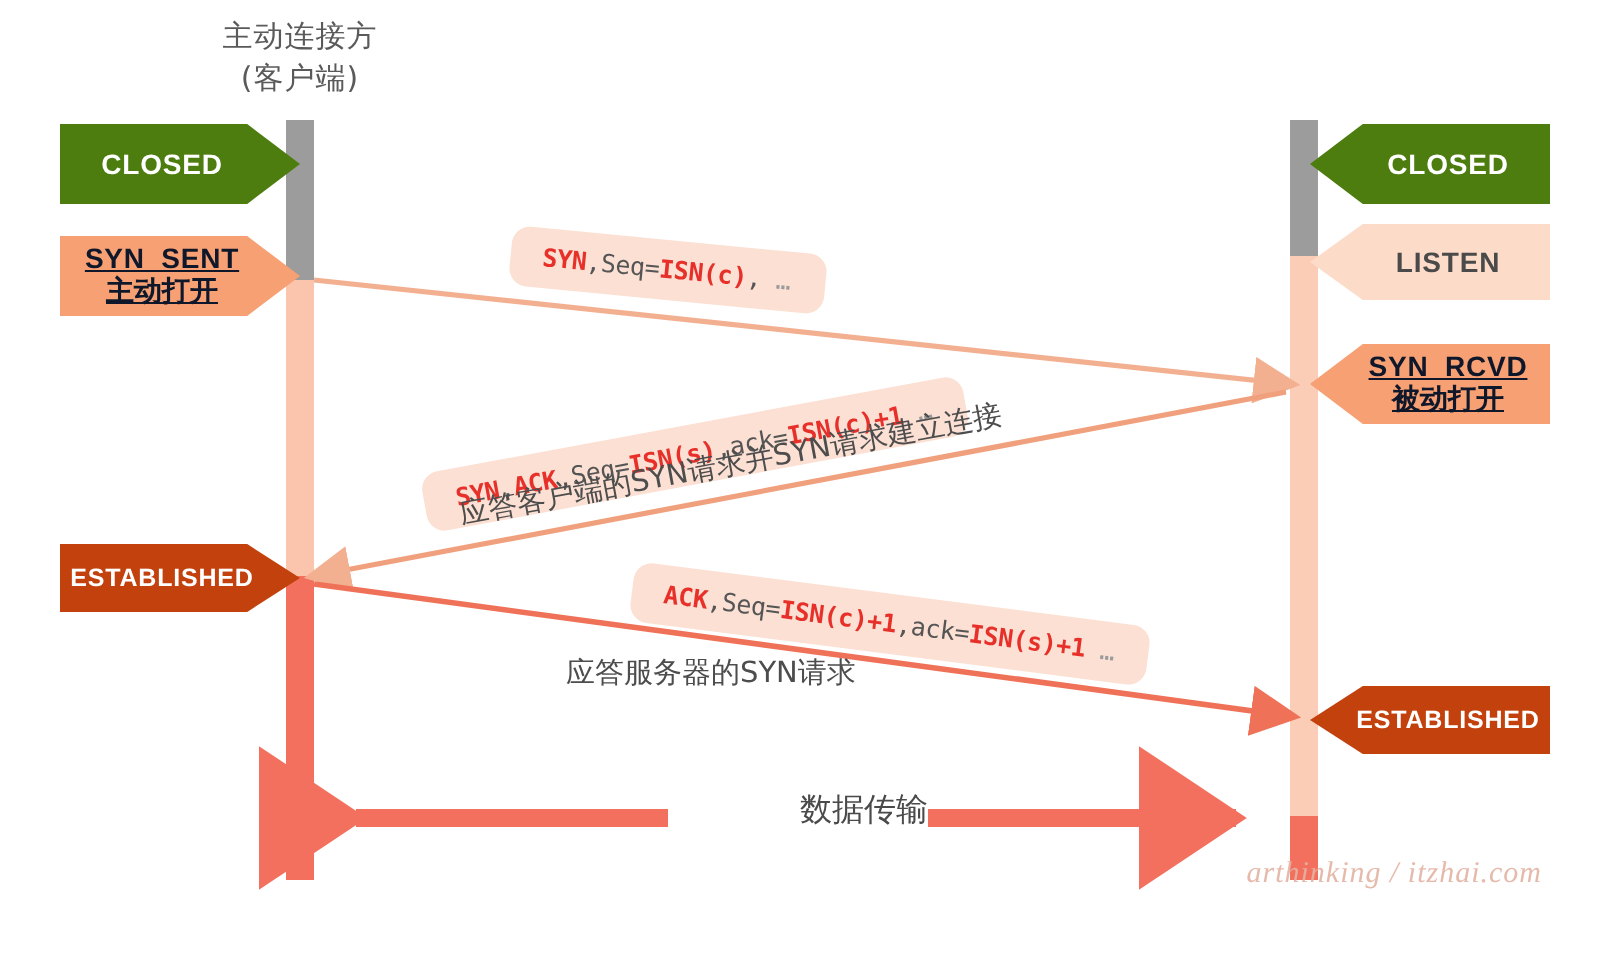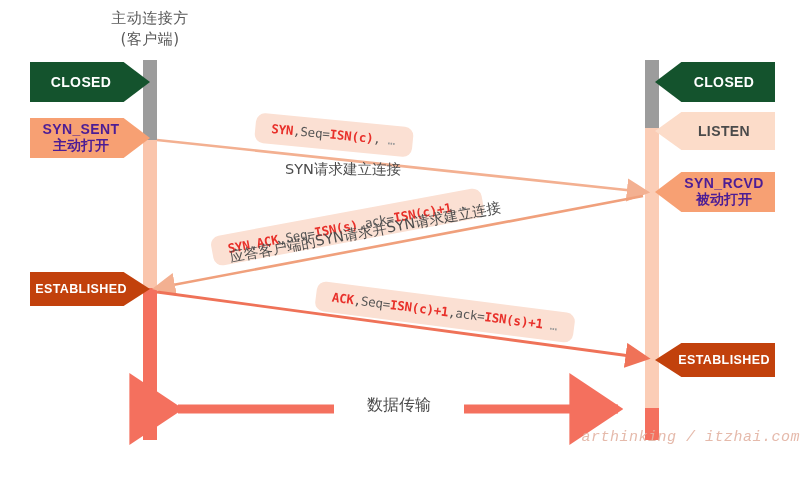--- a/index.html
+++ b/index.html
@@ -62,22 +62,22 @@
   
   .badge.point-right {
     clip-path: polygon(0 0, 78% 0, 100% 50%, 78% 100%, 0 100%);
     padding-right: 18px;
   }
   
   .badge.point-left {
     clip-path: polygon(22% 0, 100% 0, 100% 100%, 22% 100%, 0 50%);
     padding-left: 18px;
   }
-  .b-gray   { background: #14532d; color: #ffffff; }
-  .b-orange { background: #f7a073; color: #4c1d95; }
+  .b-gray   { background: #4d7c0f; color: #ffffff; }
+  .b-orange { background: #f7a073; color: #0f172a; text-decoration: underline; }
   .b-red    { background: #c2410c; color: #ffffff; }
   .b-light  { background: #fcdcc9; color: #4a4a4a; }
 
   
   .note {
     position: absolute;
     background: #fbe0d3;
     border-radius: 9px;
     color: #555555;
     font-family: "DejaVu Sans Mono", monospace;
@@ -105,37 +105,37 @@
     left: 0; top: 0;
     width: 800px; height: 484px;
   }
 
   
   #dt-label {
     position: absolute;
     left: 334px;
     top: 393px;
     width: 130px;
-    text-align: center;
+    text-align: right;
     background: #ffffff;
     color: #4a4a4a;
     font-size: 16px;
     font-family: "DejaVu Sans", sans-serif;
     padding: 2px 0;
   }
 
   
   #watermark {
     position: absolute;
-    right: 0;
+    right: 29px;
     bottom: 10px;
     color: #e3b3a3;
     font-size: 15px;
     font-style: italic;
-    font-family: Liberation Mono, monospace;
+    font-family: Liberation Serif, serif;
     letter-spacing: 0.5px;
     opacity: 0.9;
   }
 </style>
 </head>
 <body>
 
 <div id="canvas">
 
   <div class="col-title" id="title-client">主动连接方
@@ -205,20 +205,20 @@
   <div class="badge point-left b-red" style="left:655px; top:343px; width:120px; height:34px; font-size:12.5px;">
     <span>ESTABLISHED</span>
   </div>
 
   <div class="note" id="note-1" style="left:255px; top:120px; transform:rotate(5.5deg);"><span class="hl">SYN</span><span>,Seq=</span><span class="hl">ISN(c)</span><span>, </span><span class="dots">…</span></div>
 
   <div class="note" id="note-2" style="left:210px; top:212px; transform:rotate(-10.5deg);"><span class="hl">SYN</span><span>,</span><span class="hl">ACK</span><span>,Seq=</span><span class="hl">ISN(s)</span><span>,ack=</span><span class="hl">ISN(c)+1</span><span> </span><span class="dots">…</span></div>
 
   <div class="note" id="note-3" style="left:315px; top:297px; transform:rotate(7.3deg);"><span class="hl">ACK</span><span>,Seq=</span><span class="hl">ISN(c)+1</span><span>,ack=</span><span class="hl">ISN(s)+1</span><span> </span><span class="dots">…</span></div>
 
-  <div class="caption" style="left:285px; top:160px;">SYN请求建立连接</div>
 
   <div class="caption" style="left:230px; top:248px; transform:rotate(-10.5deg); transform-origin:left center;">应答客户端的SYN请求并SYN请求建立连接</div>
 
+  <div class="caption" style="left:283px; top:327px;">应答服务器的SYN请求</div>
 
   <div id="watermark">arthinking / itzhai.com</div>
 
 </div>
 
 </body></html>

